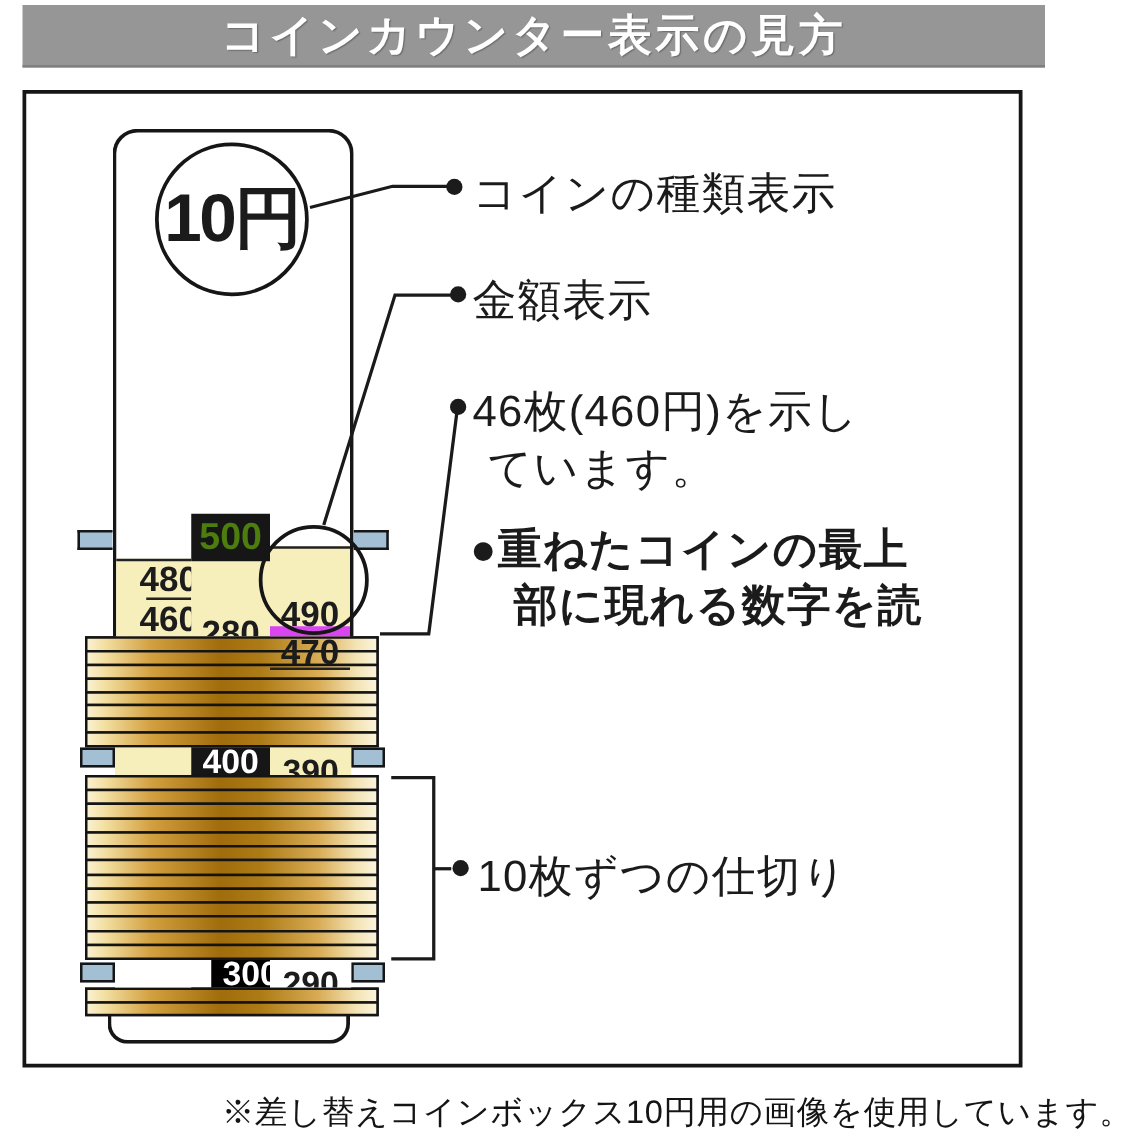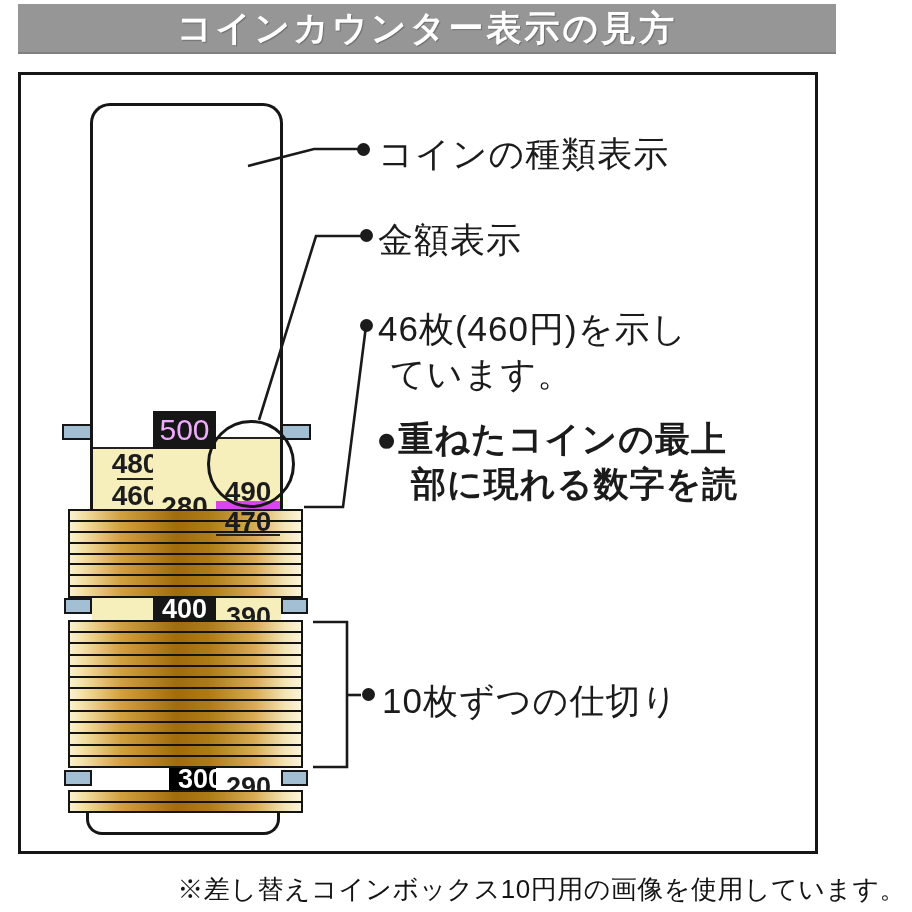--- a/index.html
+++ b/index.html
@@ -20,21 +20,21 @@
   
   .tube{position:absolute;left:90px;top:103px;width:193px;height:406px;
     border:3.5px solid #161616;border-bottom:none;border-radius:20px 20px 0 0;
     background:#fff;box-sizing:border-box;}
   .coin-circle{position:absolute;left:124px;top:114px;width:123px;height:123px;
     border:3.5px solid #161616;border-radius:50%;background:#fff;box-sizing:border-box;
     display:flex;align-items:center;justify-content:center;
     font-size:54px;font-weight:bold;letter-spacing:-2px;color:#1b1b1b;}
 
   
-  .blk{position:absolute;background:#161616;color:#f0abfc;font-weight:normal;
+  .blk{position:absolute;background:#161616;color:#4d7c0f;font-weight:bold;
        display:flex;align-items:center;justify-content:center;}
   .blk500{left:153px;top:411px;width:63px;height:38px;font-size:30px;z-index:3;}
   .ycol{position:absolute;background:#F6EFBC;box-sizing:border-box;z-index:2;}
   .col-left{left:93px;top:447px;width:60px;height:62px;border-top:2px solid #222;padding-left:24px;}
   .col-center{left:153px;top:449px;width:63px;height:60px;overflow:hidden;}
   .col-right{left:216px;top:437px;width:64px;height:72px;border-top:2px solid #222;}
   .cell{display:flex;align-items:center;justify-content:center;
         font-size:28px;font-weight:bold;color:#1c1c1c;box-sizing:border-box;}
   .col-left .cell{height:31px;}
   .col-left .cell:first-child{border-bottom:2px solid #222;}
@@ -104,20 +104,21 @@
 
 <div id="page">
 
   <div class="header-bar">
     <span>コインカウンター表示の見方</span>
   </div>
 
   <div class="main-box"></div>
 
   <div class="tube"></div>
+  <div class="coin-circle">10円</div>
 
   <div class="blk blk500">500</div>
   <div class="ycol col-left">
     <div class="cell">480</div>
     <div class="cell">460</div>
   </div>
   <div class="ycol col-center">
     <div class="c450">280</div>
   </div>
   <div class="ycol col-right">

